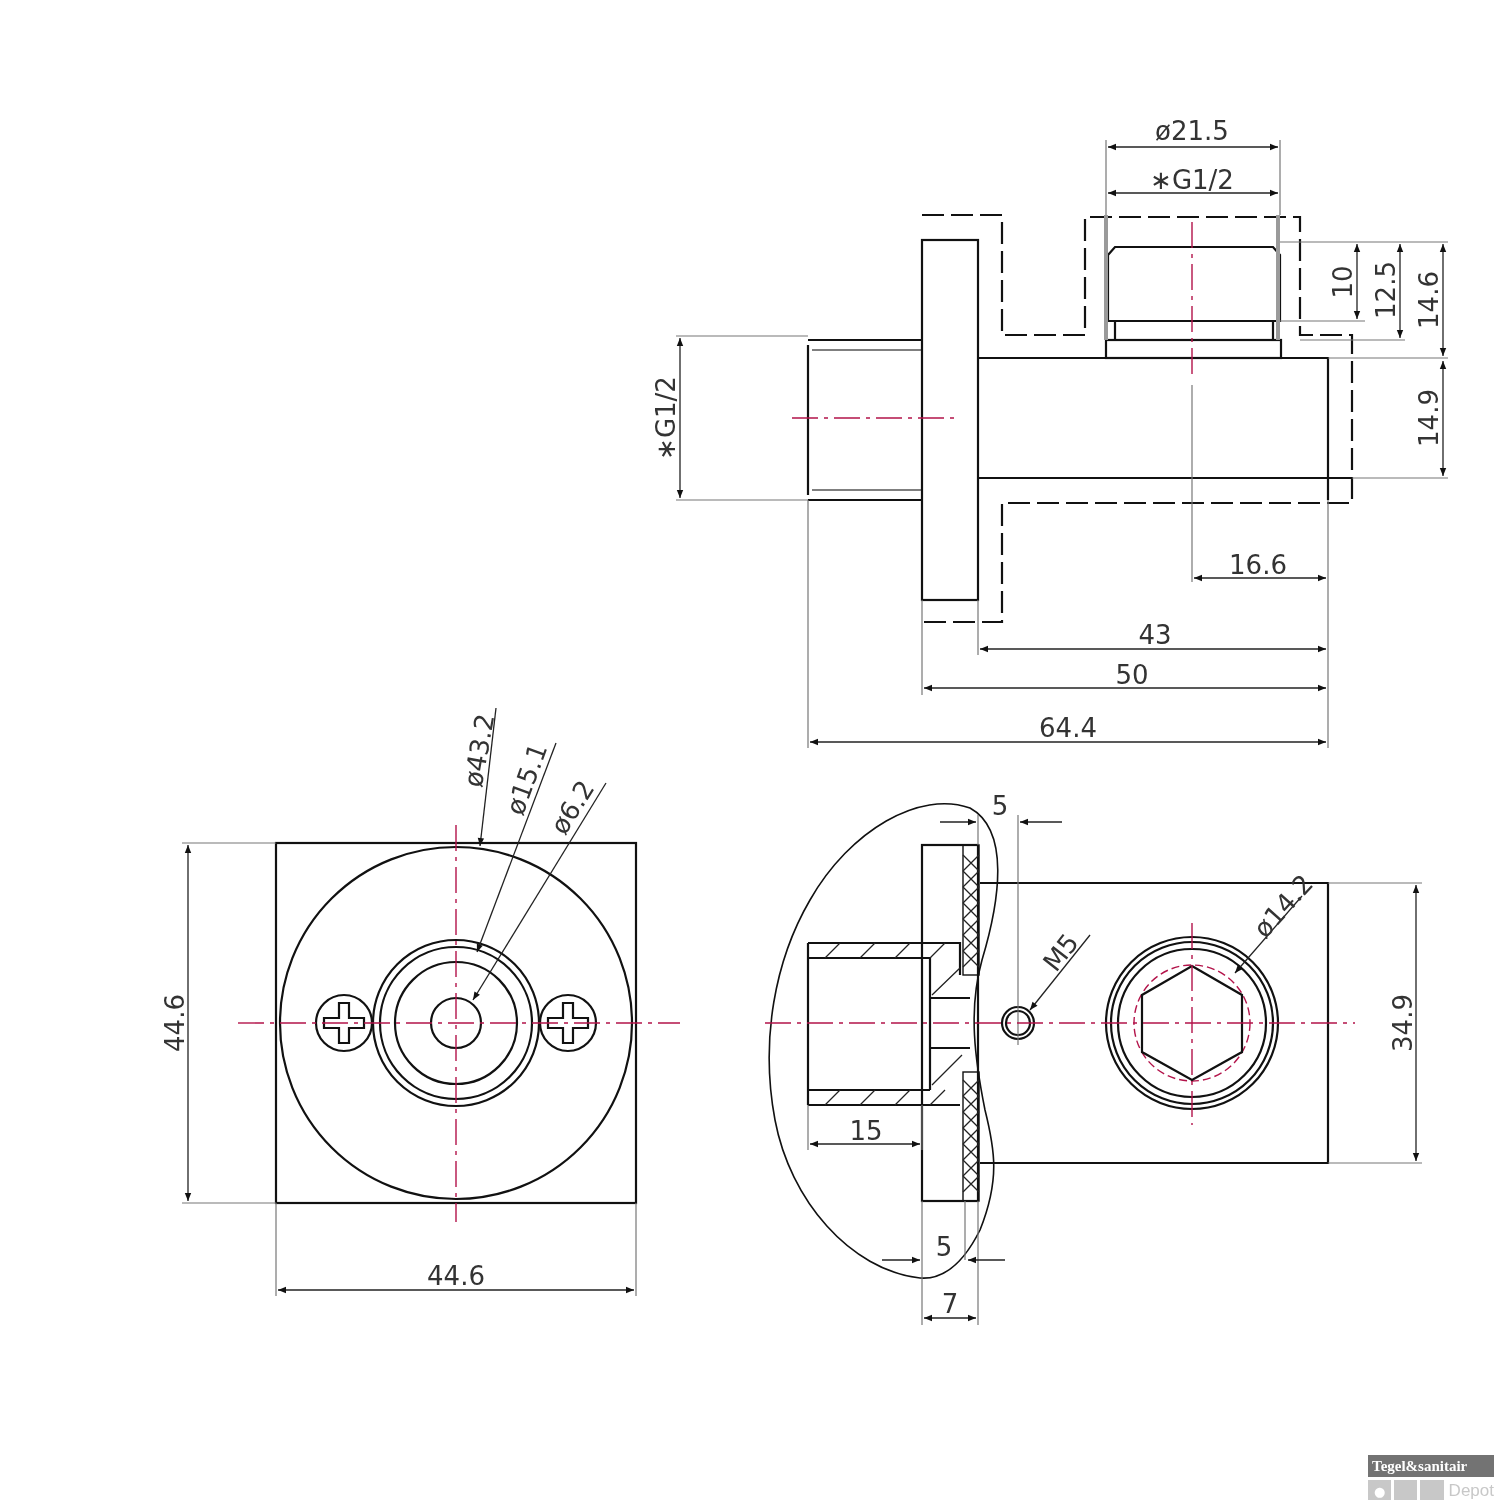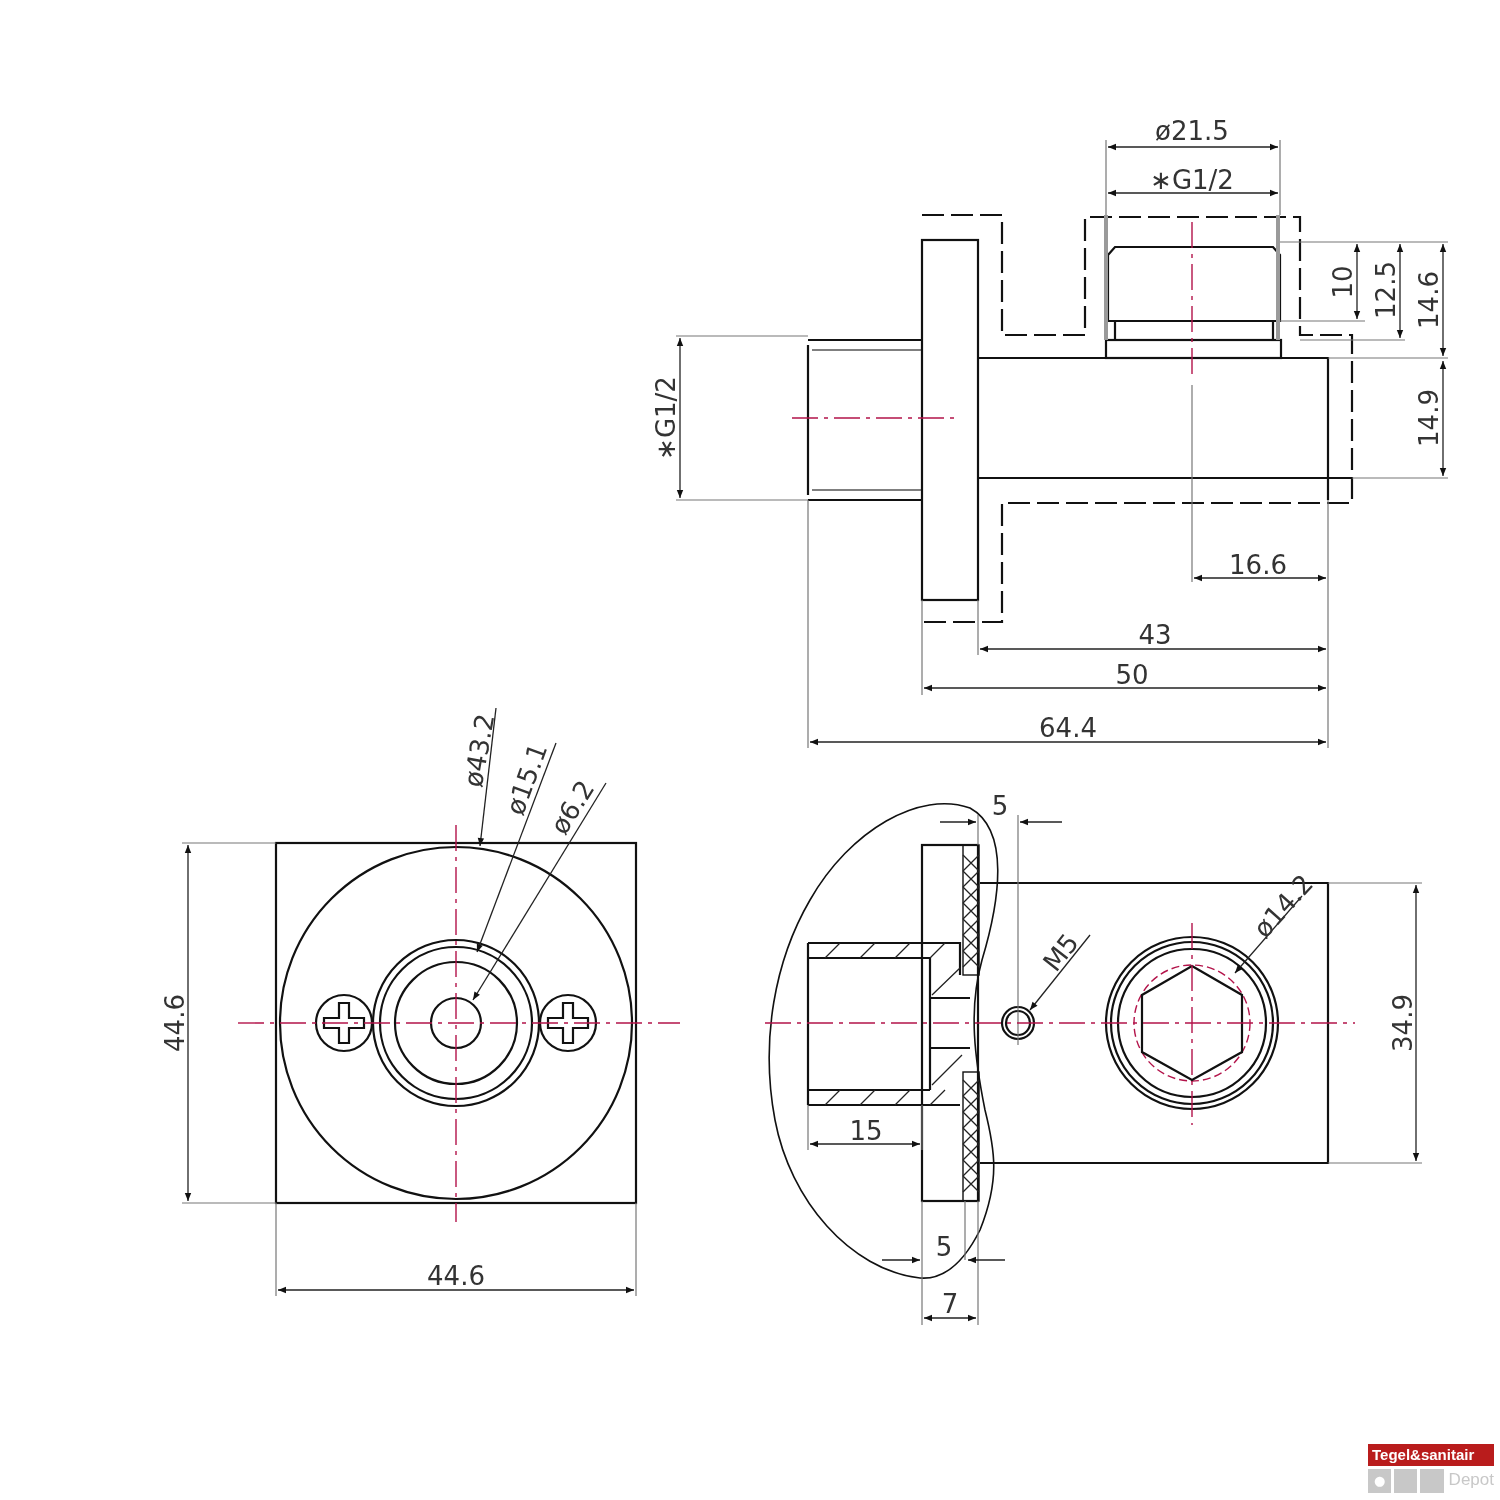--- a/index.html
+++ b/index.html
@@ -10,21 +10,21 @@
   .dash { stroke:#111; stroke-width:2.2; fill:none; stroke-dasharray:22 7; }
   .center { stroke:#b3134a; stroke-width:1.4; fill:none; stroke-dasharray:26 6 4 6; }
   .centerdash { stroke:#b3134a; stroke-width:1.4; fill:none; stroke-dasharray:8 4; }
   .dim { stroke:#222; stroke-width:1.3; fill:none; }
   .ext { stroke:#777; stroke-width:1.2; fill:none; }
   .grey { stroke:#9a9a9a; stroke-width:4; fill:none; }
   .lbl { font-family:"DejaVu Sans", sans-serif; font-size:26px; fill:#333; }
   .arrow { fill:#111; }
   .hatch { stroke:#222; stroke-width:1.3; }
   .watermark { position:absolute; right:6px; bottom:6px; width:126px; height:50px; }
-  .wm-top { background:#b91c1c; color:#fff; font-family:Liberation Sans, sans-serif; font-weight:bold; font-size:15px; padding:1px 4px; height:20px; line-height:20px; }
+  .wm-top { background:#737373; color:#fff; font-family:Liberation Serif, serif; font-weight:bold; font-size:15px; padding:1px 4px; height:20px; line-height:20px;margin-top:11px; }
   .wm-bottom { display:flex; gap:3px; margin-top:3px; height:24px; }
   .wm-sq { width:24px; height:24px; background:#c8c8c8; color:#fff; font-size:13px; text-align:center; line-height:24px; }
   .wm-depot { color:#c8c8c8; font-family:"Liberation Sans", sans-serif; font-size:17px; line-height:22px; padding-left:2px; }
 </style>
 </head>
 <body>
 
 <svg width="1500" height="1500" viewBox="0 0 1500 1500">
   <defs>
     <marker id="ar" viewBox="0 0 10 10" refX="10" refY="5" markerWidth="14" markerHeight="8" orient="auto-start-reverse" markerUnits="userSpaceOnUse">

